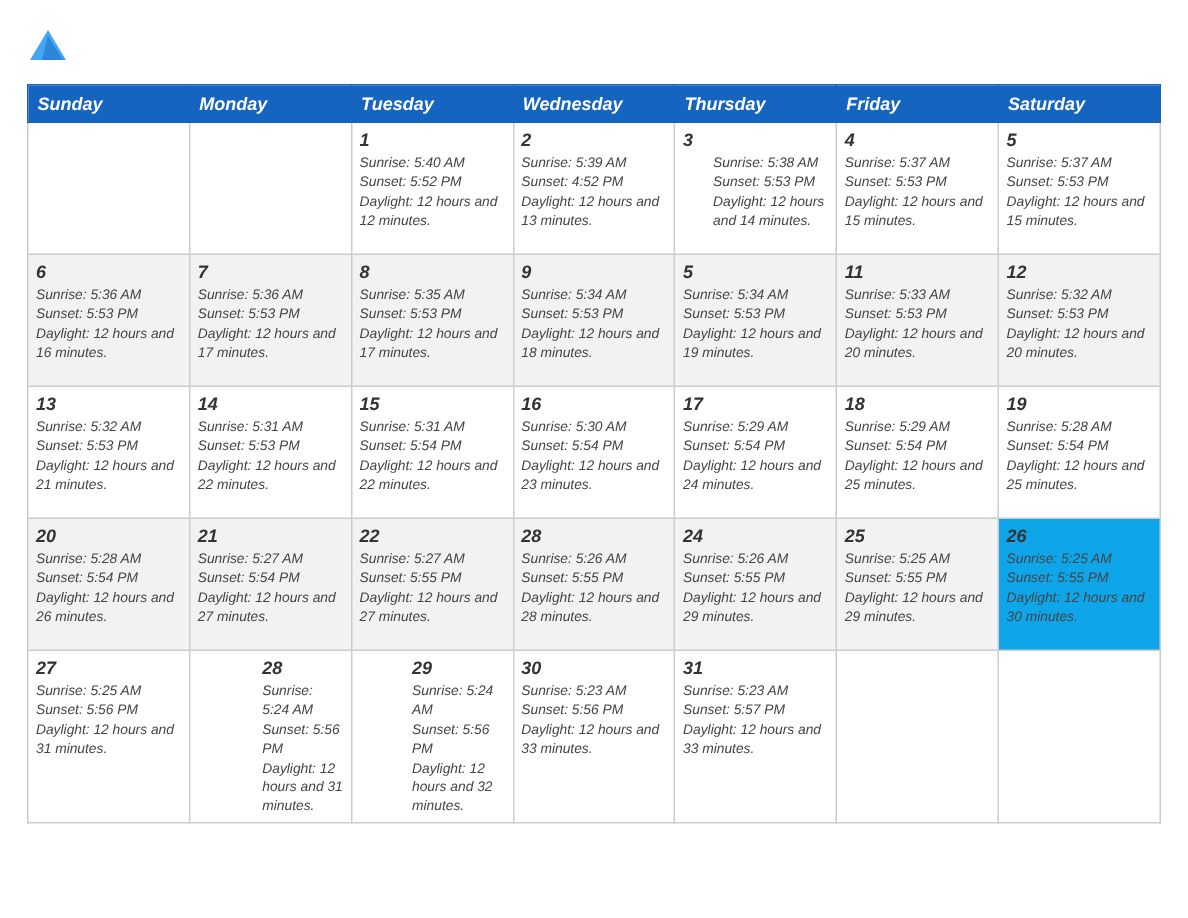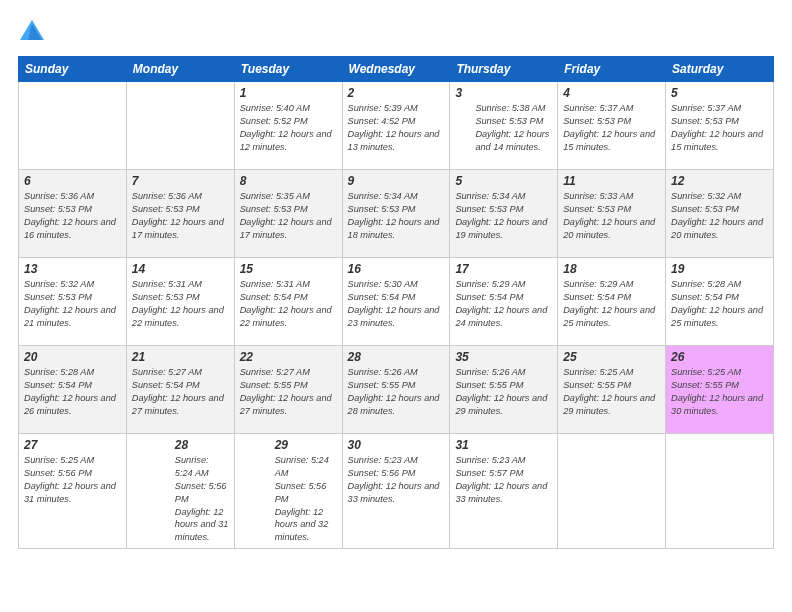--- a/index.html
+++ b/index.html
@@ -276,32 +276,32 @@
 Sunset: 5:55 PM
 Daylight: 12 hours and 27 minutes.</div>
           </td>
           <td style="background-color: rgb(242, 242, 242);">
             <div class="day-number">28</div>
             <div class="day-info" style="white-space: pre-line;">Sunrise: 5:26 AM
 Sunset: 5:55 PM
 Daylight: 12 hours and 28 minutes.</div>
           </td>
           <td style="background-color: rgb(242, 242, 242);">
-            <div class="day-number">35</div>
+            <div class="day-number">24</div>
             <div class="day-info" style="white-space: pre-line;">Sunrise: 5:26 AM
 Sunset: 5:55 PM
 Daylight: 12 hours and 29 minutes.</div>
           </td>
           <td style="background-color: rgb(242, 242, 242);">
             <div class="day-number">25</div>
             <div class="day-info" style="white-space: pre-line;">Sunrise: 5:25 AM
 Sunset: 5:55 PM
 Daylight: 12 hours and 29 minutes.</div>
           </td>
-          <td style="background-color: #f0abfc;">
+          <td style="background-color: #0ea5e9;">
             <div class="day-number">26</div>
             <div class="day-info" style="white-space: pre-line;">Sunrise: 5:25 AM
 Sunset: 5:55 PM
 Daylight: 12 hours and 30 minutes.</div>
           </td>
         </tr>
         <tr>
           <td style="background-color: rgb(255, 255, 255);">
             <div class="day-number">27</div>
             <div class="day-info" style="white-space: pre-line;">Sunrise: 5:25 AM

